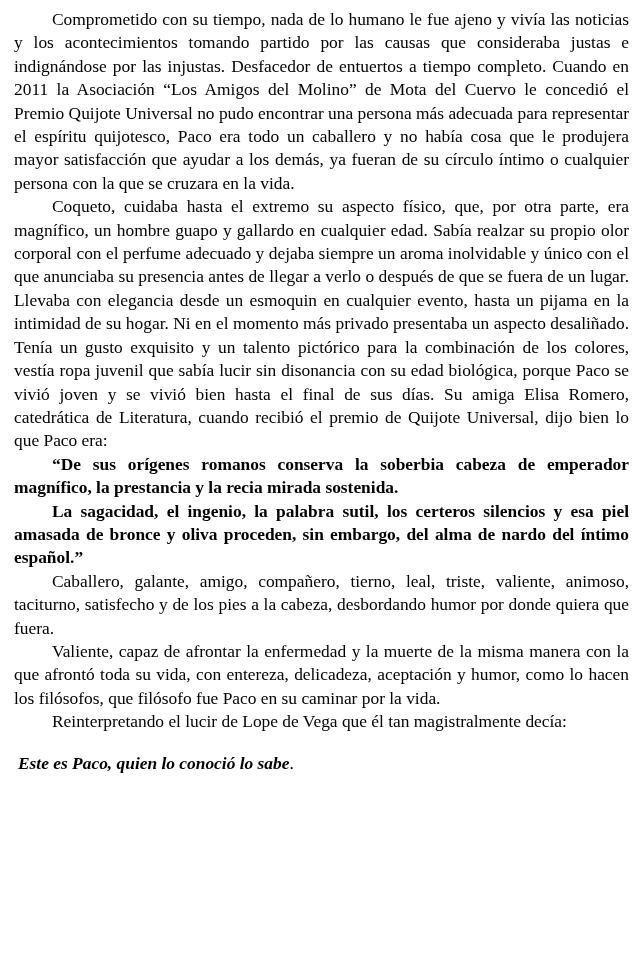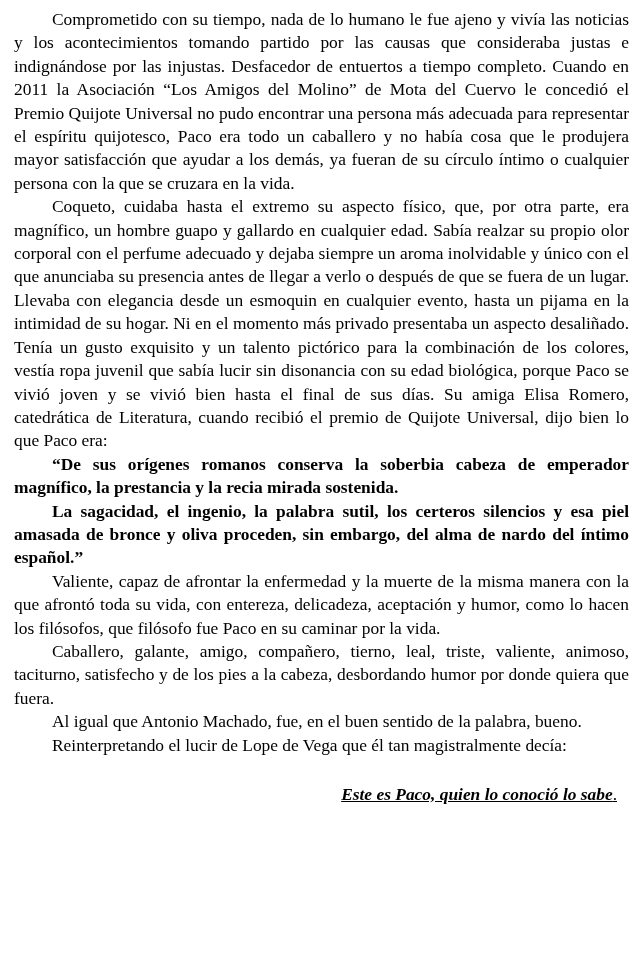--- a/index.html
+++ b/index.html
@@ -29,46 +29,44 @@
     margin: 0;
     text-indent: 38px;
     hyphens: none;
   }
   .para.quote {
     font-weight: bold;
   }
   .closing {
     font-size: 17.4px;
     line-height: 23.4px;
-    text-align: right;
-    margin: 12px;
+    text-align: left;
+    margin: 4px;
     padding-top: 14px;
     text-indent: 0;
-    text-decoration: underline;
   }
   .closing .bolditalic {
     font-style: italic;
     font-weight: bold;
   }
   .closing .period {
     font-style: normal;
     font-weight: normal;
   }
 </style>
 </head>
 <body>
 
 <div class="page">
 
   <p class="para">Comprometido con su tiempo, nada de lo humano le fue ajeno y vivía las noticias y los acontecimientos tomando partido por las causas que consideraba justas e indignándose por las injustas. Desfacedor de entuertos a tiempo completo. Cuando en 2011 la Asociación “Los Amigos del Molino” de Mota del Cuervo le concedió el Premio Quijote Universal no pudo encontrar una persona más adecuada para representar el espíritu quijotesco, Paco era todo un caballero y no había cosa que le produjera mayor satisfacción que ayudar a los demás, ya fueran de su círculo íntimo o cualquier persona con la que se cruzara en la vida.</p>
   <p class="para">Coqueto, cuidaba hasta el extremo su aspecto físico, que, por otra parte, era magnífico, un hombre guapo y gallardo en cualquier edad. Sabía realzar su propio olor corporal con el perfume adecuado y dejaba siempre un aroma inolvidable y único con el que anunciaba su presencia antes de llegar a verlo o después de que se fuera de un lugar. Llevaba con elegancia desde un esmoquin en cualquier evento, hasta un pijama en la intimidad de su hogar. Ni en el momento más privado presentaba un aspecto desaliñado. Tenía un gusto exquisito y un talento pictórico para la combinación de los colores, vestía ropa juvenil que sabía lucir sin disonancia con su edad biológica, porque Paco se vivió joven y se vivió bien hasta el final de sus días. Su amiga Elisa Romero, catedrática de Literatura, cuando recibió el premio de Quijote Universal, dijo bien lo que Paco era:</p>
   <p class="para quote">“De sus orígenes romanos conserva la soberbia cabeza de emperador magnífico, la prestancia y la recia mirada sostenida.</p>
   <p class="para quote">La sagacidad, el ingenio, la palabra sutil, los certeros silencios y esa piel amasada de bronce y oliva proceden, sin embargo, del alma de nardo del íntimo español.”</p>
+  <p class="para">Caballero, galante, amigo, compañero, tierno, leal, triste, valiente, animoso, taciturno, satisfecho y de los pies a la cabeza, desbordando humor por donde quiera que fuera.</p>
   <p class="para">Valiente, capaz de afrontar la enfermedad y la muerte de la misma manera con la que afrontó toda su vida, con entereza, delicadeza, aceptación y humor, como lo hacen los filósofos, que filósofo fue Paco en su caminar por la vida.</p>
-  <p class="para">Caballero, galante, amigo, compañero, tierno, leal, triste, valiente, animoso, taciturno, satisfecho y de los pies a la cabeza, desbordando humor por donde quiera que fuera.</p>
-  <p class="para">Al igual que Antonio Machado, fue, en el buen sentido de la palabra, bueno.</p>
   <p class="para">Reinterpretando el lucir de Lope de Vega que él tan magistralmente decía:</p>
 
   <p class="closing">
     <span class="bolditalic">Este es Paco, quien lo conoció lo sabe</span><span class="period">.</span>
   </p>
 
 </div>
 
 </body></html>

